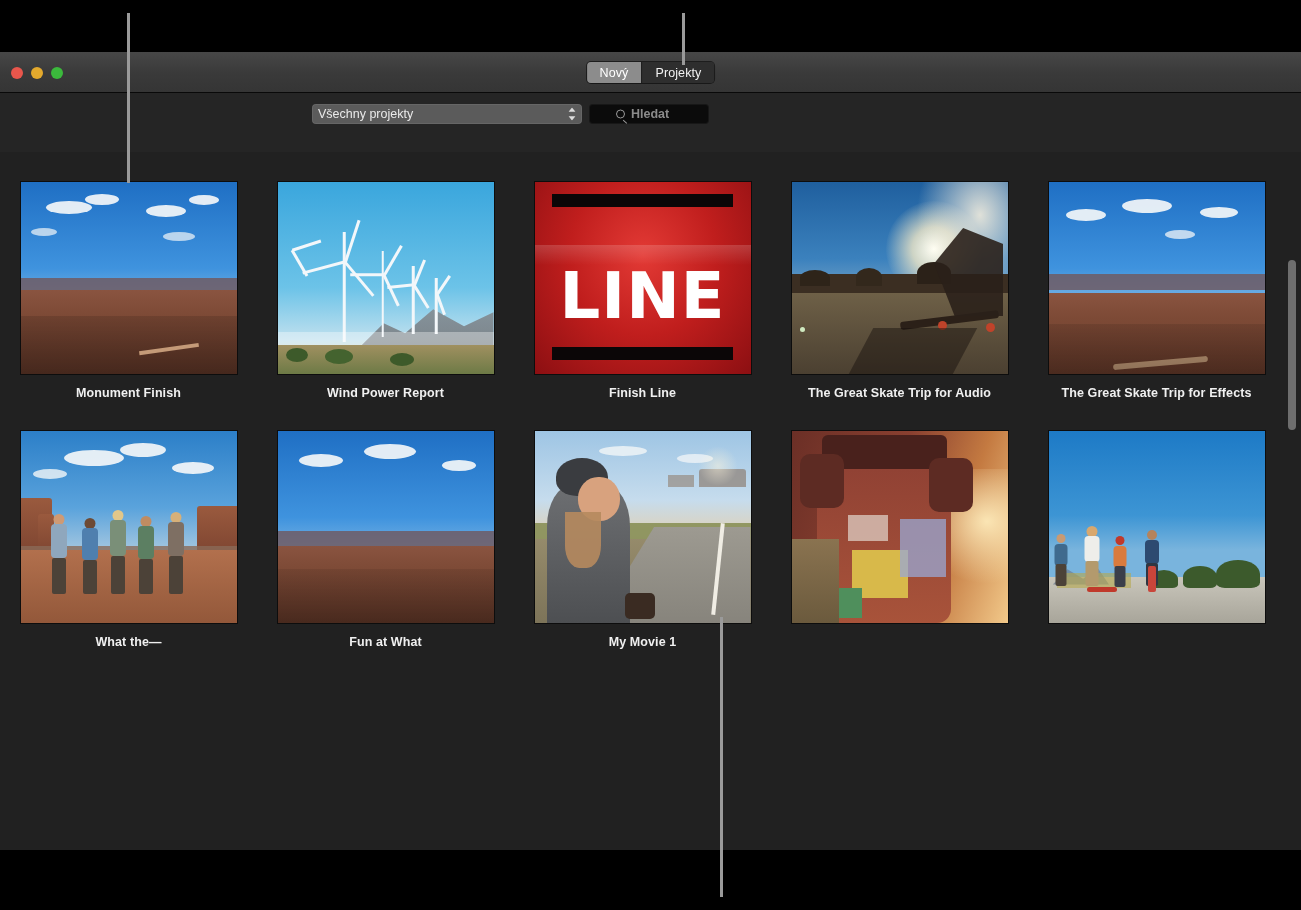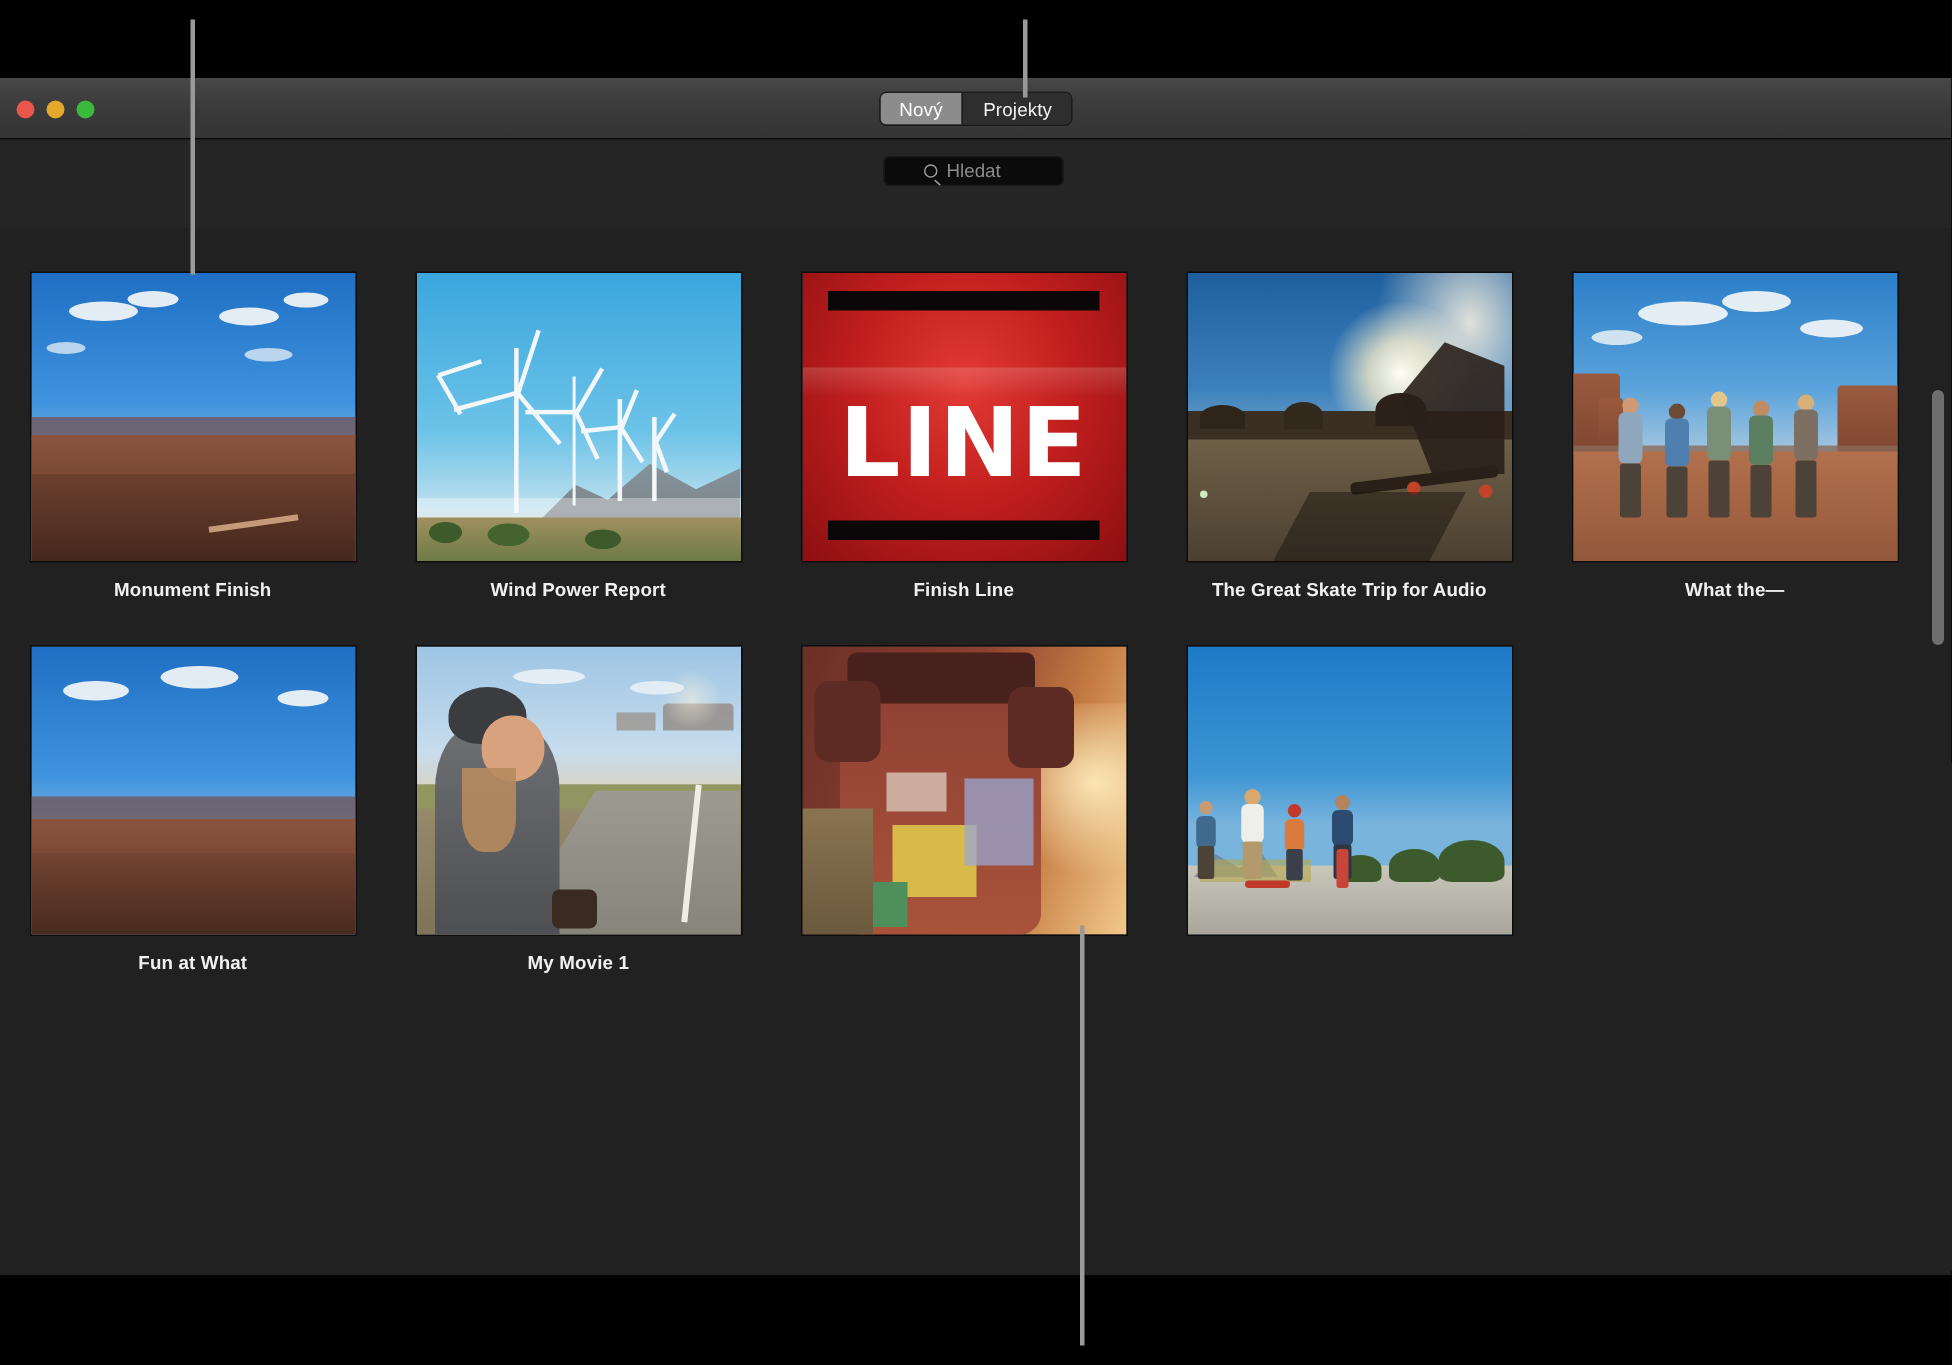--- a/index.html
+++ b/index.html
@@ -70,21 +70,21 @@
   }
   .searchbox .mag {
     position: absolute; left: 27px; top: 50%; transform: translateY(-50%);
     width: 9px; height: 9px; border: 1.4px solid #9a9a9a; border-radius: 50%;
   }
   .searchbox .mag::after {
     content: ""; position: absolute; right: -4px; bottom: -3px;
     width: 5px; height: 1.4px; background: #9a9a9a;
     transform: rotate(42deg); transform-origin: left center;
   }
-  .searchbox .ph { margin-left: 14px; }
+  .searchbox .ph { margin-left: 14px; font-weight: bold; }
 
   
   .gridarea {
     position: relative; width: 100%; height: 698px;
     background: #212121; overflow: hidden;
   }
   .grid {
     position: relative; display: grid;
     grid-template-columns: repeat(5, 257px);
     padding-top: 30px;
@@ -233,20 +233,29 @@
         <div class="light green"></div>
       </div>
 
       <div class="segmented">
         <div class="seg active">Nový</div>
         <div class="seg">Projekty</div>
       </div>
     </div>
 
     <div class="filterbar">
+      <div class="popup">
+        <span>Všechny projekty</span>
+        <span class="chev">
+          <svg width="8" height="13" viewBox="0 0 8 13" aria-hidden="true">
+            <path d="M4 0 L7.4 4.2 L0.6 4.2 Z" fill="#dcdcdc"></path>
+            <path d="M4 13 L0.6 8.8 L7.4 8.8 Z" fill="#dcdcdc"></path>
+          </svg>
+        </span>
+      </div>
 
       <div class="searchbox">
         <span class="mag"></span>
         <span class="ph">Hledat</span>
       </div>
     </div>
 
     <div class="gridarea">
 
       <div class="scrollbar">
@@ -339,20 +348,36 @@
             <div class="ss-board"></div>
             <div class="ss-wheel" style="right:28%; bottom:23%;"></div>
             <div class="ss-wheel" style="right:6%;  bottom:22%;"></div>
             <div class="layer" style="right:2%;bottom:30%;width:32%;height:46%;background:#2a2019;clip-path:polygon(30% 100%,0 40%,42% 0,100% 18%,100% 100%);opacity:.9;"></div>
             <div class="layer" style="left:32%;bottom:0;width:48%;height:24%;background:rgba(20,14,10,.45);transform:skewX(-28deg);"></div>
             <div class="layer" style="left:4%;bottom:22%;width:5px;height:5px;border-radius:50%;background:#cfe9c0;"></div>
           </div>
           <div class="caption">The Great Skate Trip for Audio</div>
         </div>
 
+        <div class="cell">
+          <div class="thumb">
+            <div class="layer mv-sky"></div>
+            <div class="cloud" style="left:8%;  top:14%; width:40px; height:12px;"></div>
+            <div class="cloud" style="left:34%; top:9%;  width:50px; height:14px;"></div>
+            <div class="cloud" style="left:70%; top:13%; width:38px; height:11px;"></div>
+            <div class="cloud" style="left:54%; top:25%; width:30px; height:9px; opacity:.75;"></div>
+            <div class="layer mv-mesa-dist" style="bottom:44%;"></div>
+            <div class="butte" style="left:14%; bottom:42%; width:52px; height:54px;"></div>
+            <div class="butte" style="left:42%; bottom:43%; width:34px; height:36px;"></div>
+            <div class="layer mv-ground" style="height:42%;"></div>
+            <div class="layer" style="left:30%;bottom:4%;width:44%;height:6px;background:#c9a07c;transform:rotate(-5deg);border-radius:3px;"></div>
+            <div class="layer" style="left:0;right:0;bottom:0;height:26%;background:linear-gradient(to bottom,rgba(0,0,0,.1),rgba(0,0,0,.3));"></div>
+          </div>
+          <div class="caption">The Great Skate Trip for Effects</div>
+        </div>
 
         <div class="cell">
           <div class="thumb">
             <div class="layer gp-sky"></div>
             <div class="cloud" style="left:20%; top:10%; width:60px; height:16px;"></div>
             <div class="cloud" style="left:46%; top:6%;  width:46px; height:14px;"></div>
             <div class="cloud" style="left:6%;  top:20%; width:34px; height:10px; opacity:.8;"></div>
             <div class="cloud" style="left:70%; top:16%; width:42px; height:12px;"></div>
             <div class="gp-mesa" style="left:-2%;  width:36px; height:56px;"></div>
             <div class="gp-mesa" style="left:8%;   width:16px; height:40px;"></div>

